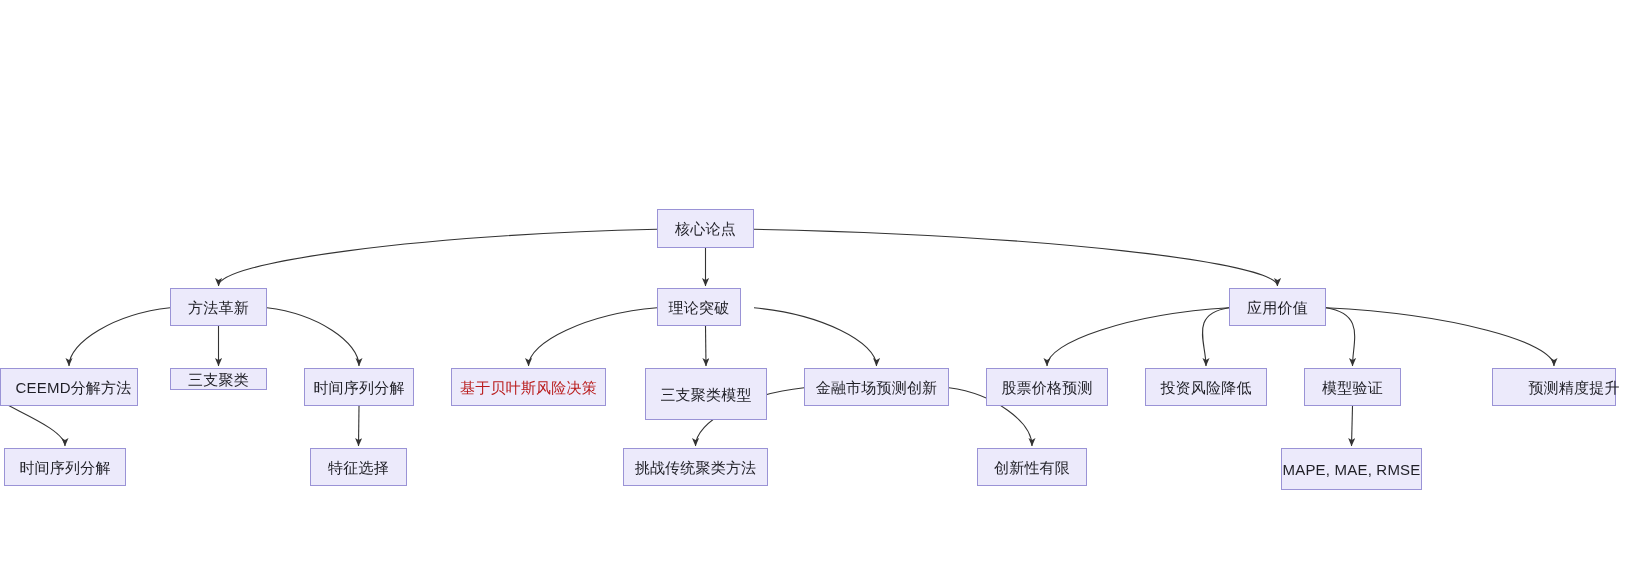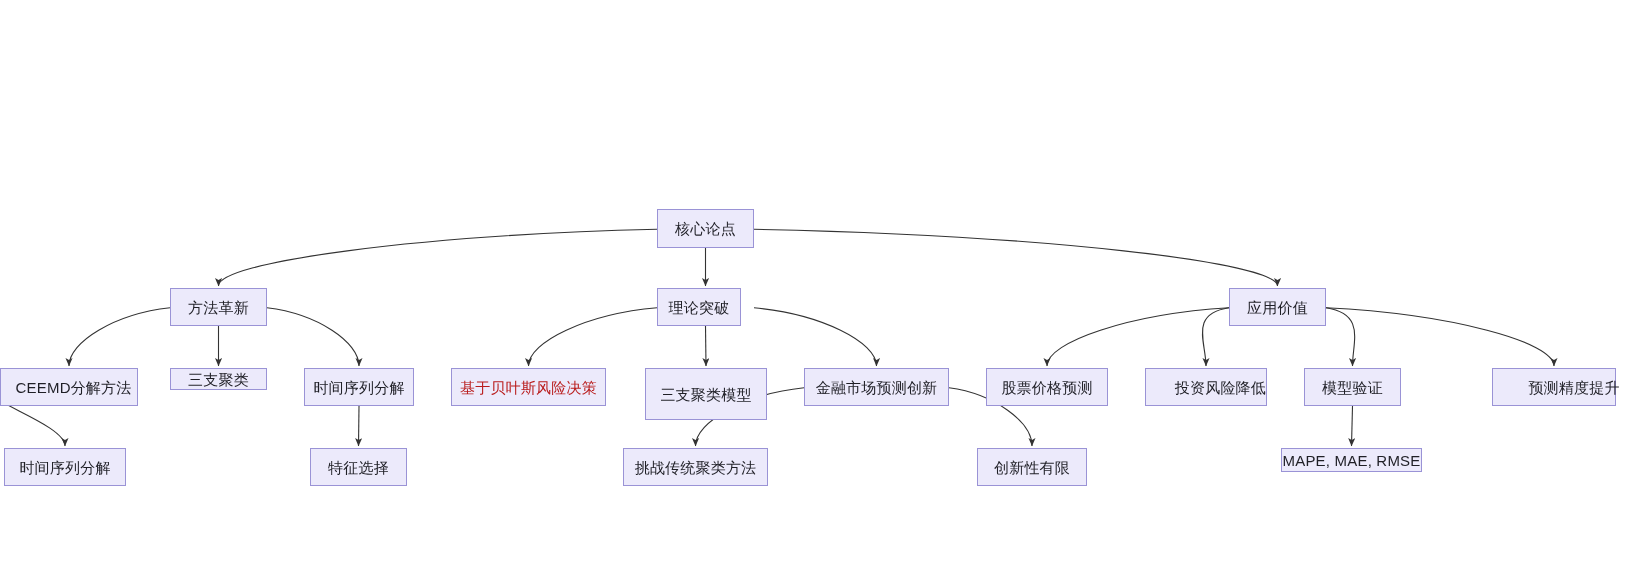--- a/index.html
+++ b/index.html
@@ -102,38 +102,38 @@
       </div>
       <div class="node" style="left: 645px; top: 368px; width: 122px; height: 52px; background: rgb(236, 234, 251); border-color: rgb(154, 147, 214); color: rgb(31, 31, 38);">
         <span class="node-label">三支聚类模型</span>
       </div>
       <div class="node" style="left: 804px; top: 368px; width: 145px; height: 38px; background: rgb(236, 234, 251); border-color: rgb(154, 147, 214); color: rgb(31, 31, 38);">
         <span class="node-label">金融市场预测创新</span>
       </div>
       <div class="node" style="left: 986px; top: 368px; width: 122px; height: 38px; background: rgb(236, 234, 251); border-color: rgb(154, 147, 214); color: rgb(31, 31, 38);">
         <span class="node-label">股票价格预测</span>
       </div>
-      <div class="node" style="left: 1145px; top: 368px; width: 122px; height: 38px; background: rgb(236, 234, 251); border-color: rgb(154, 147, 214); color: rgb(31, 31, 38); justify-content: flex-end;">
+      <div class="node" style="left: 1145px; top: 368px; width: 122px; height: 38px; background: rgb(236, 234, 251); border-color: rgb(154, 147, 214); color: rgb(31, 31, 38);">
         <span class="node-label">投资风险降低</span>
       </div>
       <div class="node" style="left: 1304px; top: 368px; width: 97px; height: 38px; background: rgb(236, 234, 251); border-color: rgb(154, 147, 214); color: rgb(31, 31, 38);">
         <span class="node-label">模型验证</span>
       </div>
       <div class="node" style="left: 1492px; top: 368px; width: 124px; height: 38px; background: rgb(236, 234, 251); border-color: rgb(154, 147, 214); color: rgb(31, 31, 38); padding-left: 40px;">
         <span class="node-label">预测精度提升</span>
       </div>
       <div class="node" style="left: 4px; top: 448px; width: 122px; height: 38px; background: rgb(236, 234, 251); border-color: rgb(154, 147, 214); color: rgb(31, 31, 38);">
         <span class="node-label">时间序列分解</span>
       </div>
       <div class="node" style="left: 310px; top: 448px; width: 97px; height: 38px; background: rgb(236, 234, 251); border-color: rgb(154, 147, 214); color: rgb(31, 31, 38);">
         <span class="node-label">特征选择</span>
       </div>
       <div class="node" style="left: 623px; top: 448px; width: 145px; height: 38px; background: rgb(236, 234, 251); border-color: rgb(154, 147, 214); color: rgb(31, 31, 38);">
         <span class="node-label">挑战传统聚类方法</span>
       </div>
       <div class="node" style="left: 977px; top: 448px; width: 110px; height: 38px; background: rgb(236, 234, 251); border-color: rgb(154, 147, 214); color: rgb(31, 31, 38);">
         <span class="node-label">创新性有限</span>
       </div>
-      <div class="node" style="left: 1281px; top: 448px; width: 141px; height: 24px; background: rgb(236, 234, 251); border-color: rgb(154, 147, 214); color: rgb(31, 31, 38);">
+      <div class="node" style="left: 1281px; top: 448px; width: 141px; height: 42px; background: rgb(236, 234, 251); border-color: rgb(154, 147, 214); color: rgb(31, 31, 38);">
         <span class="node-label">MAPE, MAE, RMSE</span>
       </div>
     </div>
 </div>
 
 </body></html>

